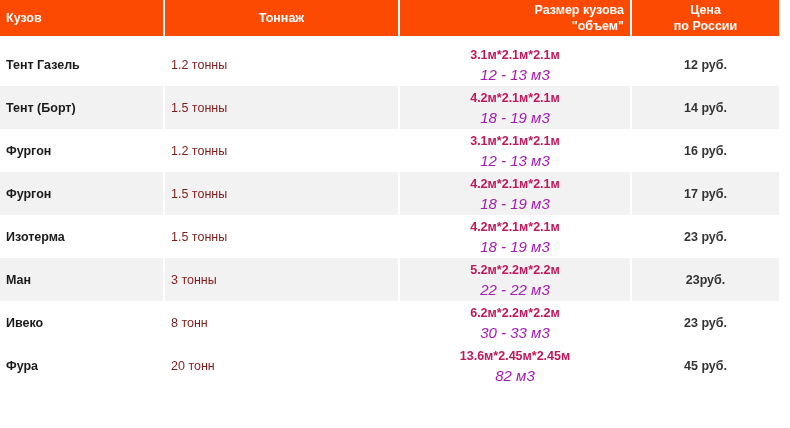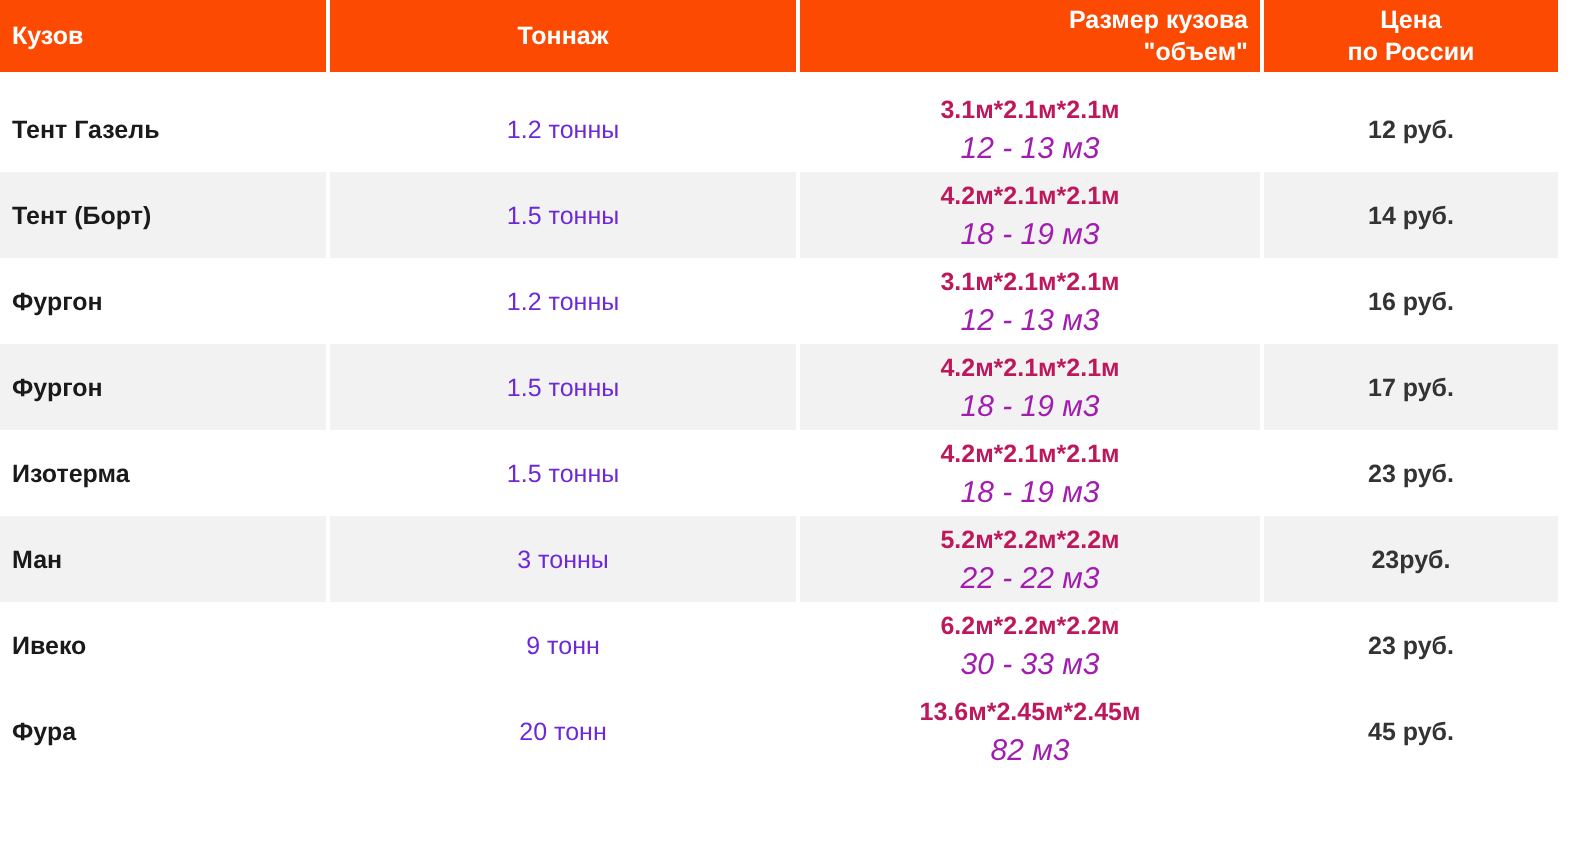--- a/index.html
+++ b/index.html
@@ -79,22 +79,21 @@
 
   
   .c-body {
     text-align: left;
     font-weight: bold;
     font-size: 13px;
     vertical-align: top;
     padding-top: 7px;
   }
   .c-tonnage {
-    text-align: center;
-    color: #6d28d9;
+    color: #7f1d1d;
     vertical-align: bottom;
     padding-bottom: 7px;
   }
   .c-size {
     text-align: center;
     line-height: 19px;
     vertical-align: middle;
   }
   .c-size .dim {
     display: block;
@@ -201,21 +200,21 @@
         <td class="c-body">Ман</td>
         <td class="c-tonnage">3 тонны</td>
         <td class="c-size">
           <span class="dim">5.2м*2.2м*2.2м</span>
           <span class="vol">22 - 22 м3</span>
         </td>
         <td class="c-price">23руб.</td>
       </tr>
       <tr class="data-row">
         <td class="c-body">Ивеко</td>
-        <td class="c-tonnage">9 тонн</td>
+        <td class="c-tonnage">8 тонн</td>
         <td class="c-size">
           <span class="dim">6.2м*2.2м*2.2м</span>
           <span class="vol">30 - 33 м3</span>
         </td>
         <td class="c-price">23 руб.</td>
       </tr>
       <tr class="data-row">
         <td class="c-body">Фура</td>
         <td class="c-tonnage">20 тонн</td>
         <td class="c-size">

